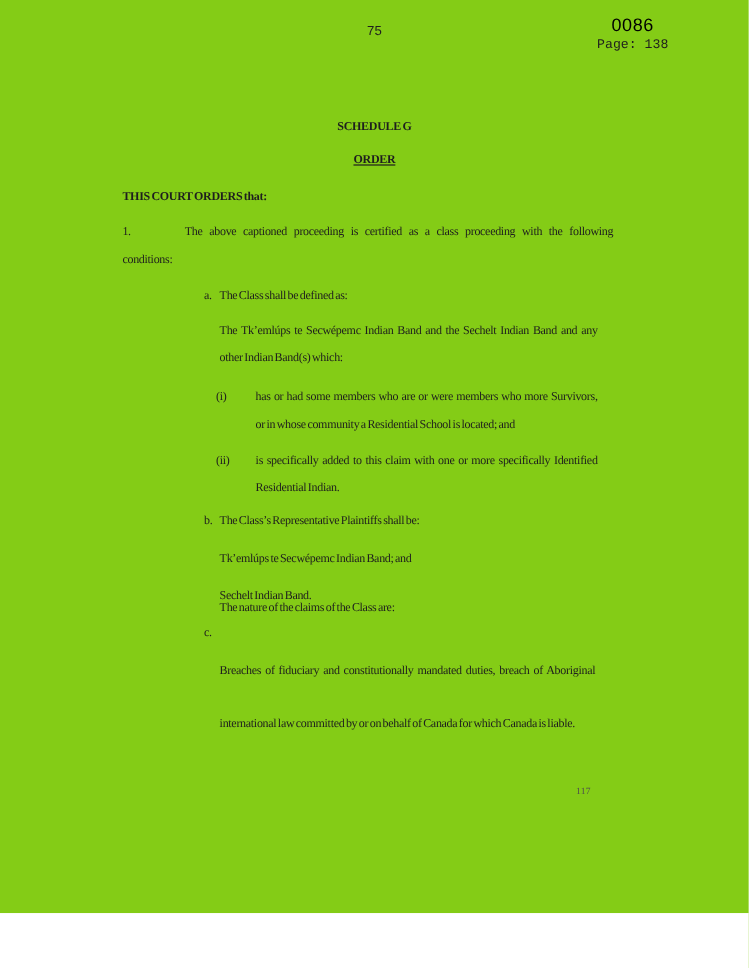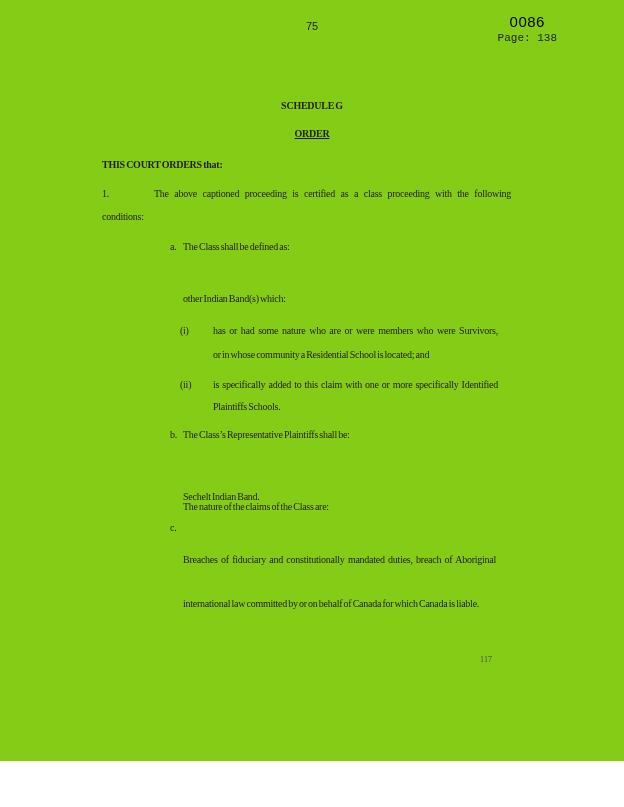--- a/index.html
+++ b/index.html
@@ -77,32 +77,34 @@
   <div class="line center bold underline" style="top:127px">ORDER</div>
   <div class="line center bold" style="top:99px">SCHEDULE G</div>
   <div class="line bold" style="top:158px;left:102px">THIS COURT ORDERS that:</div>
 
   <div class="line" style="top:187px;left:102px">1.</div>
   <div class="line j" style="top:187px;left:154px;width:357px">The above captioned proceeding is certified as a class proceeding with the following</div>
   <div class="line" style="top:210px;left:102px">conditions:</div>
 
   <div class="line" style="top:240px;left:170px">a.</div>
   <div class="line" style="top:240px;left:183px">The Class shall be defined as:</div>
+  <div class="line j" style="top:269px;left:183px;width:315px">The Tk’emlúps te Secwépemc Indian Band and the Sechelt Indian Band and any</div>
   <div class="line" style="top:292px;left:183px">other Indian Band(s) which:</div>
 
   <div class="line" style="top:324px;left:180px">(i)</div>
-  <div class="line j" style="top:324px;left:213px;width:285px">has or had some nature who are or were members who were Survivors,</div>
+  <div class="line j" style="top:324px;left:213px;width:285px">has or had some members who are or were members who more Survivors,</div>
   <div class="line" style="top:348px;left:213px">or in whose community a Residential School is located; and</div>
 
   <div class="line" style="top:378px;left:180px">(ii)</div>
   <div class="line j" style="top:378px;left:213px;width:285px">is specifically added to this claim with one or more specifically Identified</div>
-  <div class="line" style="top:400px;left:213px">Plaintiffs Schools.</div>
+  <div class="line" style="top:400px;left:213px">Residential Indian.</div>
 
   <div class="line" style="top:428px;left:170px">b.</div>
   <div class="line" style="top:428px;left:183px">The Class’s Representative Plaintiffs shall be:</div>
+  <div class="line" style="top:459px;left:183px">Tk’emlúps te Secwépemc Indian Band; and</div>
   <div class="line" style="top:490px;left:183px">Sechelt Indian Band.</div>
 
   <div class="line" style="top:521px;left:170px">c.</div>
   <div class="line" style="top:500px;left:183px">The nature of the claims of the Class are:</div>
   <div class="line j" style="top:553px;left:183px;width:313px">Breaches of fiduciary and constitutionally mandated duties, breach of Aboriginal</div>
   <div class="line" style="top:597px;left:183px">international law committed by or on behalf of Canada for which Canada is liable.</div>
 
   <div class="footer-num">117</div>
 
 </div>

